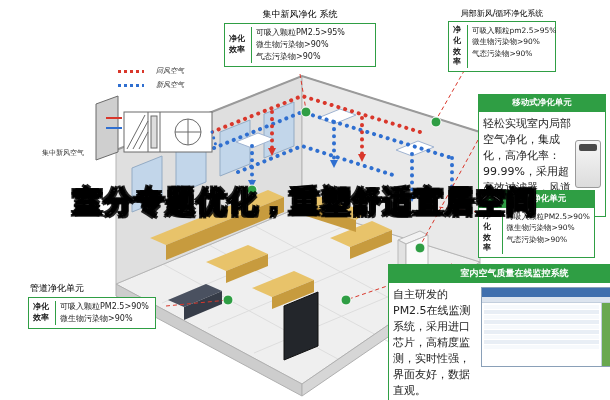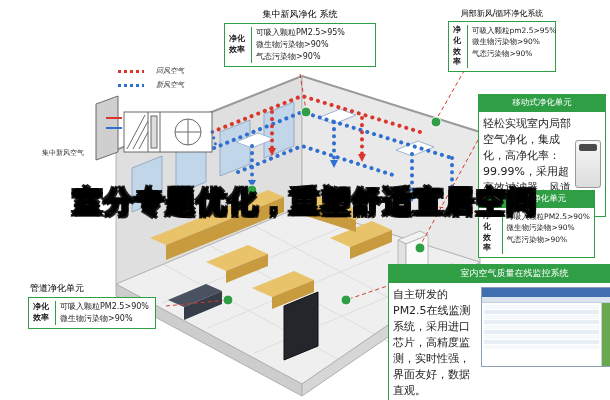--- a/index.html
+++ b/index.html
@@ -36,21 +36,21 @@
   .spec.no-top{border-top:none;}
   .spec-label{
     display:flex;flex-direction:column;justify-content:center;
     font-size:8px;font-weight:bold;color:#222;line-height:1.35;
     border-right:1px solid var(--green);
     padding-right:6px;
   }
   .spec-lines{font-size:8px;color:#222;line-height:1.5;white-space:nowrap;}
   .bar{
     background:var(--green);color:#fff;
-    font-size:8.5px;font-weight:normal;
+    font-size:8.5px;font-weight:bold;
     text-align:center;padding:3px 2px;white-space:nowrap;
   }
   .callout-body{
     border:1px solid var(--green);border-top:none;
     background:#fff;display:flex;gap:4px;padding:4px;
   }
   .body-text{font-size:11px;line-height:1.45;color:#222;}
 
   
   .device{

